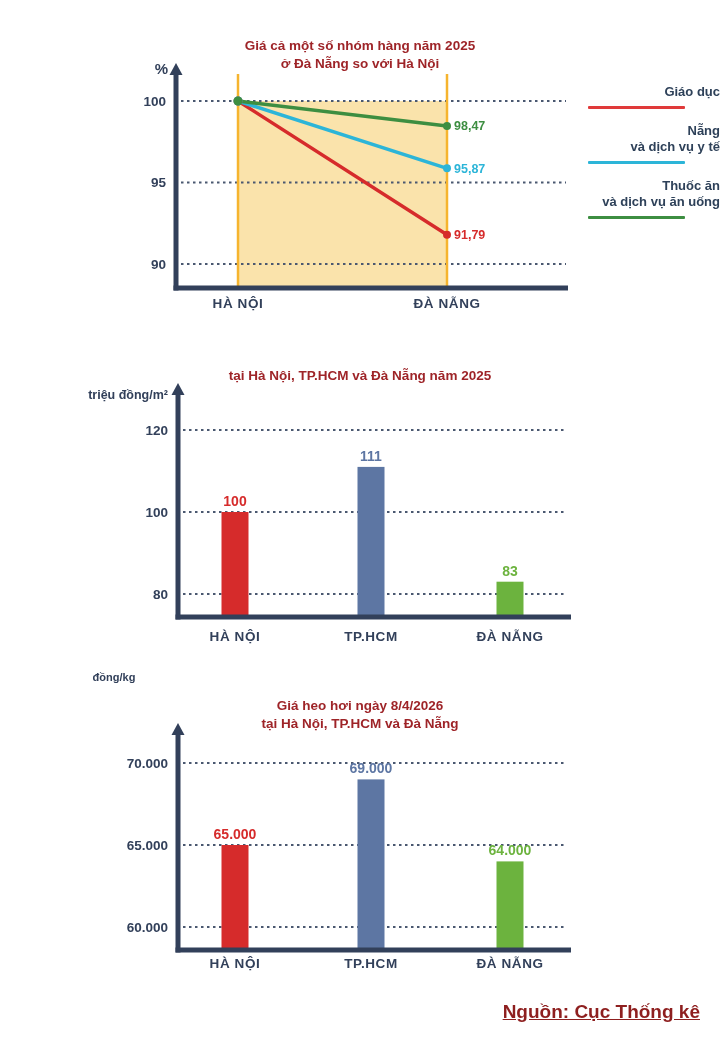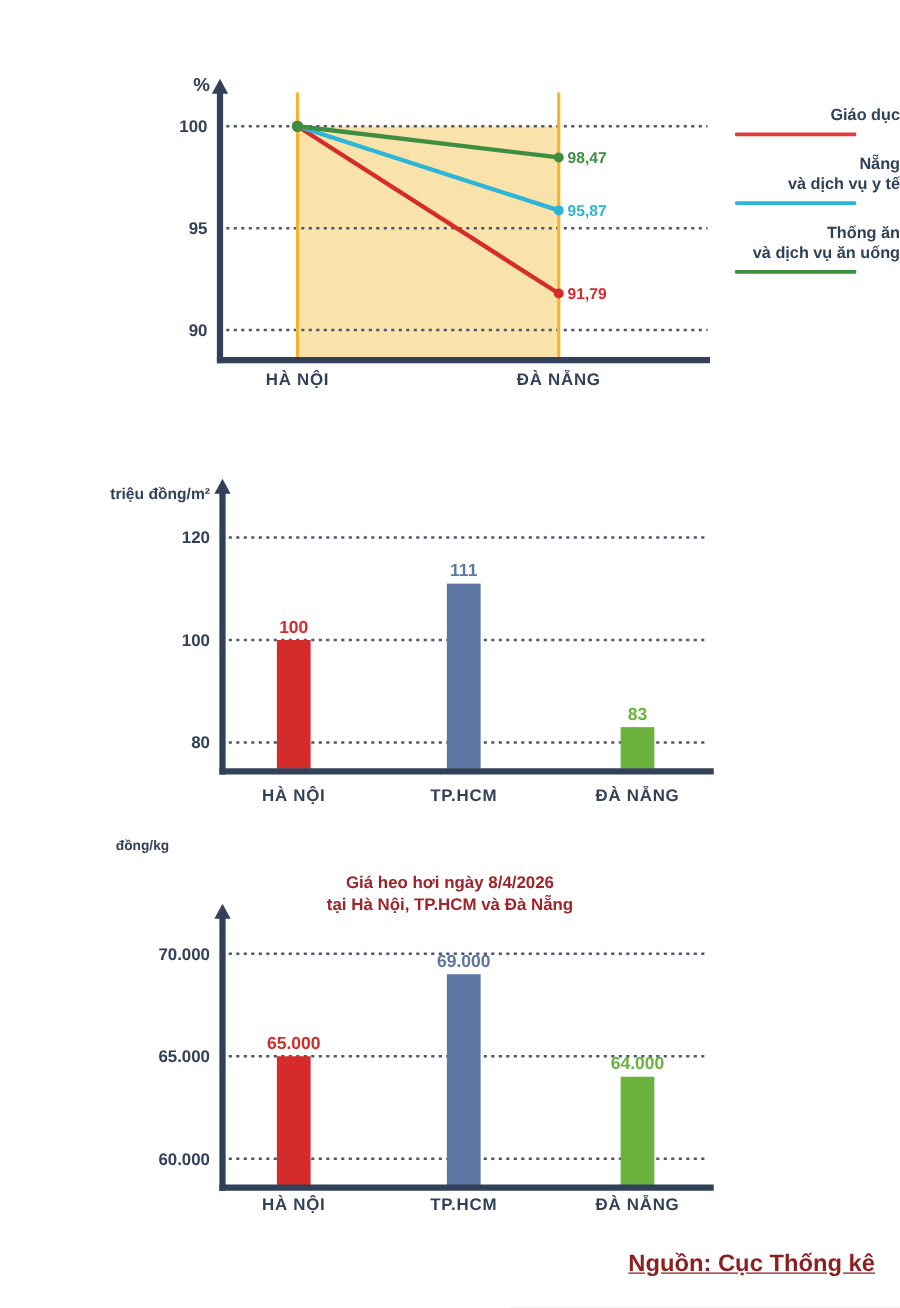--- a/index.html
+++ b/index.html
@@ -94,41 +94,46 @@
       <rect x="496.5" y="861.4" width="27" height="86.60000000000002" fill="#6cb33e"></rect>
       <text x="510" y="855.4" fill="#6cb33e" font-size="14" text-anchor="middle">64.000</text>
       <polygon points="171.5,735 184.5,735 178,723" fill="#32405a"></polygon>
       <line x1="178" y1="733" x2="178" y2="952.5" stroke="#32405a" stroke-width="5"></line>
       <line x1="175.5" y1="950" x2="571" y2="950" stroke="#32405a" stroke-width="5"></line>
       <text x="235" y="968" fill="#32405a" font-size="13.5" text-anchor="middle" letter-spacing="0.6">HÀ NỘI</text>
       <text x="371" y="968" fill="#32405a" font-size="13.5" text-anchor="middle" letter-spacing="0.6">TP.HCM</text>
       <text x="510" y="968" fill="#32405a" font-size="13.5" text-anchor="middle" letter-spacing="0.6">ĐÀ NẴNG</text>
     </svg>
 
+  <div class="chart-title t1">
+    <span>Giá cả một số nhóm hàng năm 2025</span><br>
+    <span>ở Đà Nẵng so với Hà Nội</span>
+  </div>
   <div class="y-unit u1">%</div>
 
   <div class="legend">
     <div class="legend-item">
       <div class="legend-label">Giáo dục</div>
       <div class="legend-underline" style="background: rgb(224, 58, 58);"></div>
     </div>
     <div class="legend-item">
       <div class="legend-label">Nẵng</div>
       <div class="legend-label">và dịch vụ y tế</div>
       <div class="legend-underline" style="background: rgb(44, 181, 216);"></div>
     </div>
     <div class="legend-item">
-      <div class="legend-label">Thống ăn</div>
+      <div class="legend-label">Thuốc ăn</div>
       <div class="legend-label">và dịch vụ ăn uống</div>
       <div class="legend-underline" style="background: rgb(61, 142, 65);"></div>
     </div>
   </div>
 
   <div class="chart-title t2">
     <br>
+    <span>tại Hà Nội, TP.HCM và Đà Nẵng năm 2025</span>
   </div>
   <div class="y-unit u2">triệu đồng/m²</div>
 
   <div class="chart-title t3">
     <span>Giá heo hơi  ngày 8/4/2026</span><br>
     <span>tại Hà Nội, TP.HCM và Đà Nẵng</span>
   </div>
   <div class="y-unit u3">đồng/kg</div>
 
   <div class="footer">Nguồn: Cục Thống kê</div>

